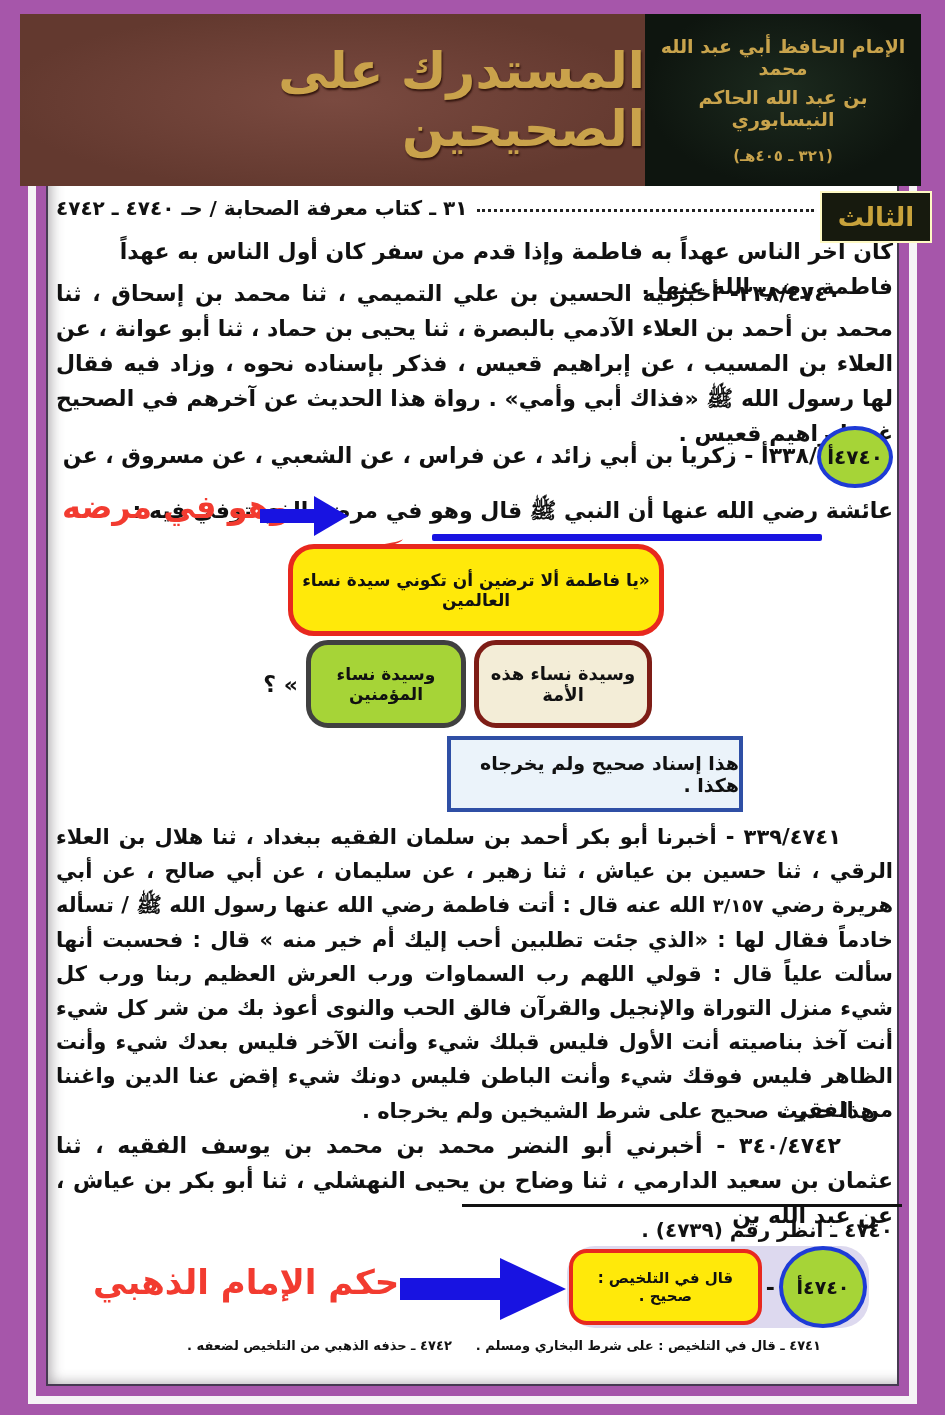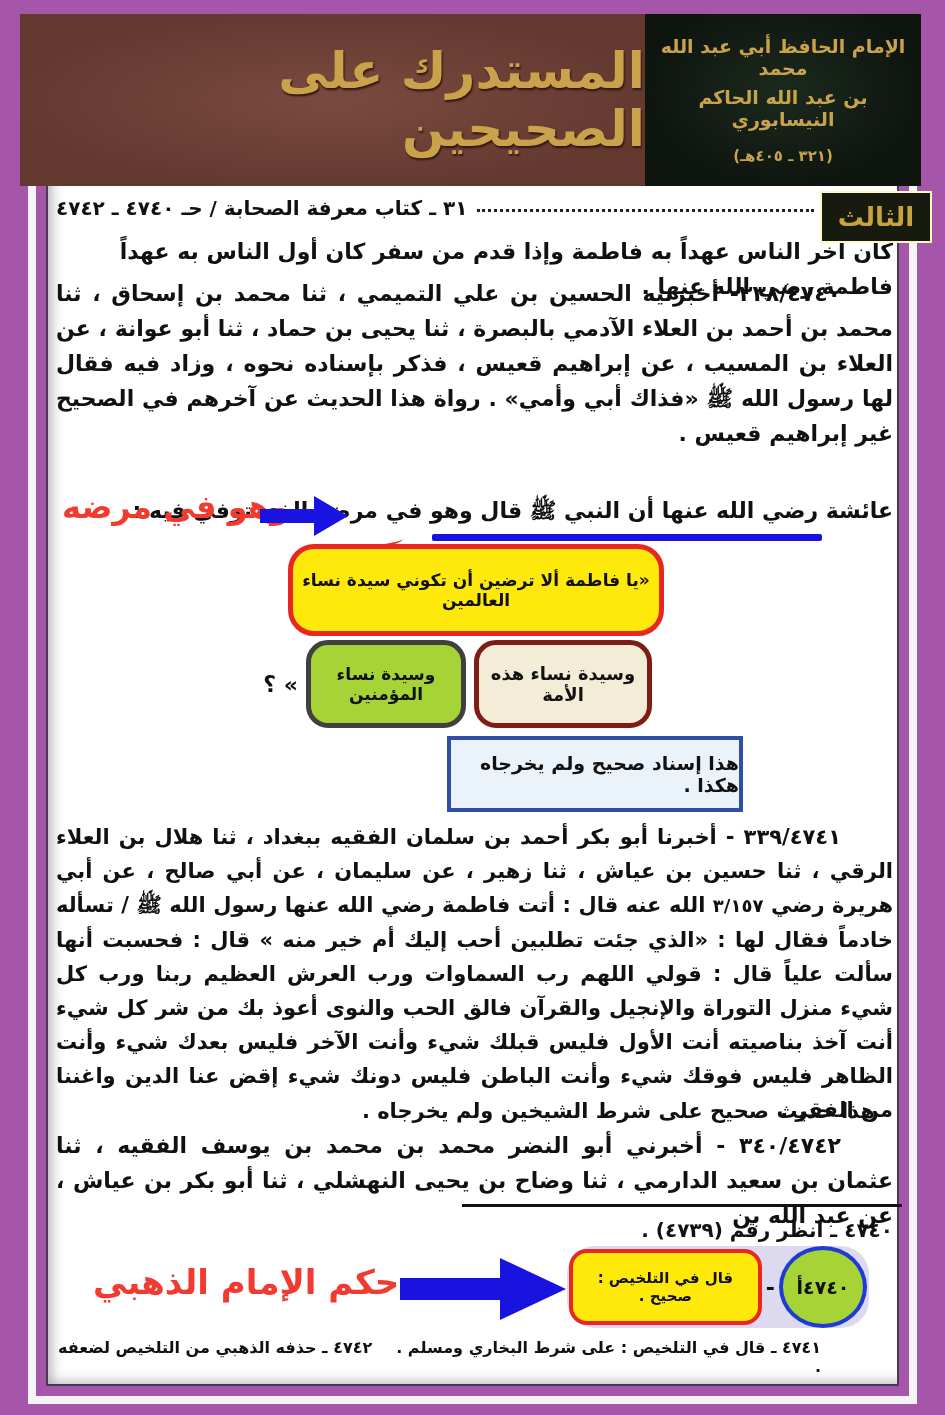--- a/index.html
+++ b/index.html
@@ -95,21 +95,21 @@
     border-radius:50%;box-sizing:border-box;display:flex;align-items:center;justify-content:center;
     font-size:19px;font-weight:bold;
   }
   #dash{font-size:22px;font-weight:bold;flex:none;}
   #talkhis-box{
     flex:1;height:76px;background:#FFE90A;border:4px solid #E8281E;border-radius:18px;
     box-sizing:border-box;display:flex;align-items:center;justify-content:center;
     font-size:15px;font-weight:bold;text-align:center;padding:0 14px;
   }
   #dhahabi-label{left:45px;top:1226px;font-size:34px;font-weight:bold;color:#F23B30;}
-  #footer-notes{left:8px;top:1302px;width:837px;text-align:right;font-size:16px;font-weight:bold;padding-left:0;}
+  #footer-notes{left:8px;top:1302px;width:837px;text-align:right;font-size:13px;font-weight:bold;padding-left:0;}
   #footer-notes .gap{display:inline-block;width:24px;}
   #footer-notes{padding-right:72px;box-sizing:border-box;}
 </style>
 </head>
 <body>
 
 <div class="abs" id="whiteband"></div>
 <div class="abs" id="purpleband"></div>
 
 <div class="abs" id="banner">
@@ -127,20 +127,23 @@
   <div class="blk" id="header-line">
     <span>١٧٠</span>
     <span class="leader"></span>
     <span>٣١ ـ كتاب معرفة الصحابة / حـ ٤٧٤٠ ـ ٤٧٤٢</span>
   </div>
 
   <div class="blk bodytext" id="p1">كان آخر الناس عهداً به فاطمة وإذا قدم من سفر كان أول الناس به عهداً فاطمة رضي الله عنها .</div>
 
   <div class="blk bodytext" id="h4740">٣٣٨/٤٧٤٠- أخبرنيه الحسين بن علي التميمي ، ثنا محمد بن إسحاق ، ثنا محمد بن أحمد بن العلاء الآدمي بالبصرة ، ثنا يحيى بن حماد ، ثنا أبو عوانة ، عن العلاء بن المسيب ، عن إبراهيم قعيس ، فذكر بإسناده نحوه ، وزاد فيه فقال لها رسول الله ﷺ «فذاك أبي وأمي» . رواة هذا الحديث عن آخرهم في الصحيح غير إبراهيم قعيس .</div>
 
+  <div class="blk bodytext" id="h4740a-l1">
+    <span class="num-oval">٤٧٤٠أ</span><span>/٣٣٨أ - زكريا بن أبي زائد ، عن فراس ، عن الشعبي ، عن مسروق ، عن</span>
+  </div>
   <div class="blk" id="h4740a-l2">عائشة رضي الله عنها أن النبي ﷺ قال وهو في مرضه الذي توفي فيه :</div>
   <div class="abs blk" id="underline-blue"></div>
   <div class="abs blk" id="red-swoosh"></div>
   <div class="blk" id="margin-note">وهو في مرضه</div>
   <div class="blk arrow" id="arrow1">
     <div class="stem"></div>
     <div class="head"></div>
   </div>
 
   <div class="blk" id="quote-main">«يا فاطمة ألا ترضين أن تكوني سيدة نساء العالمين</div>

